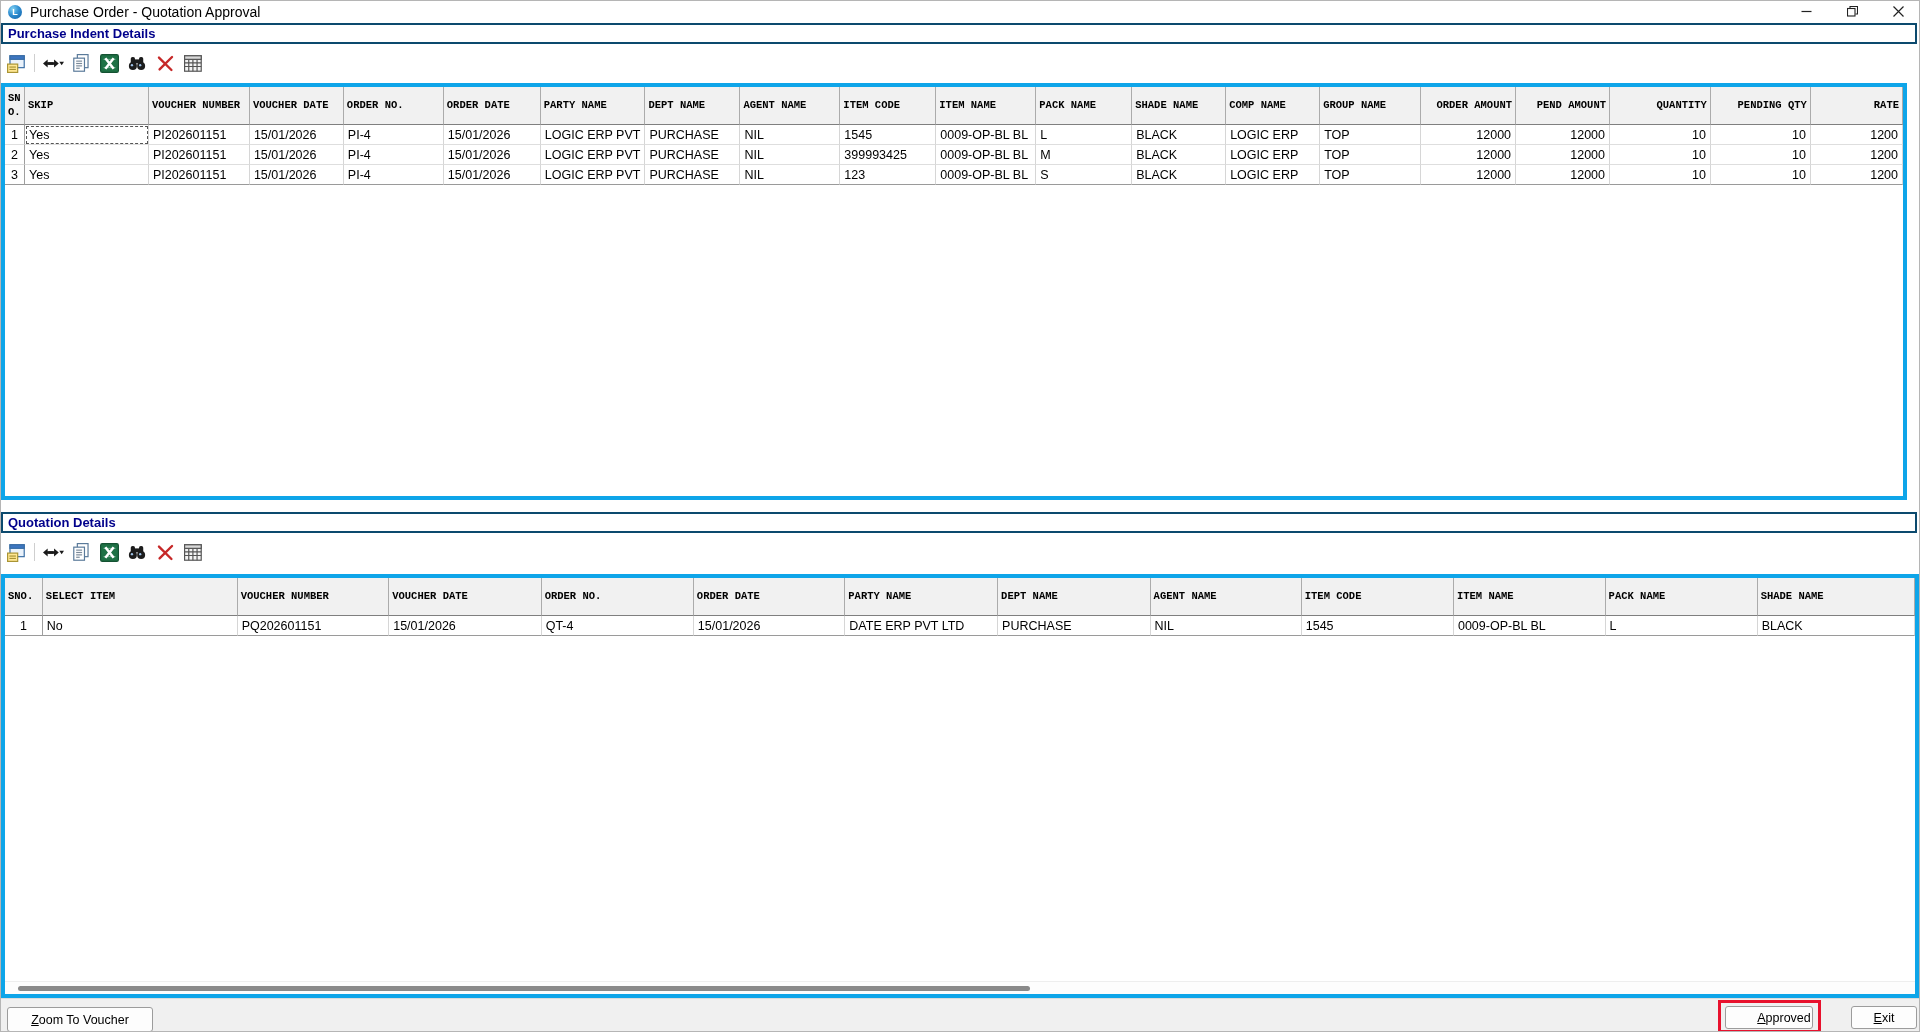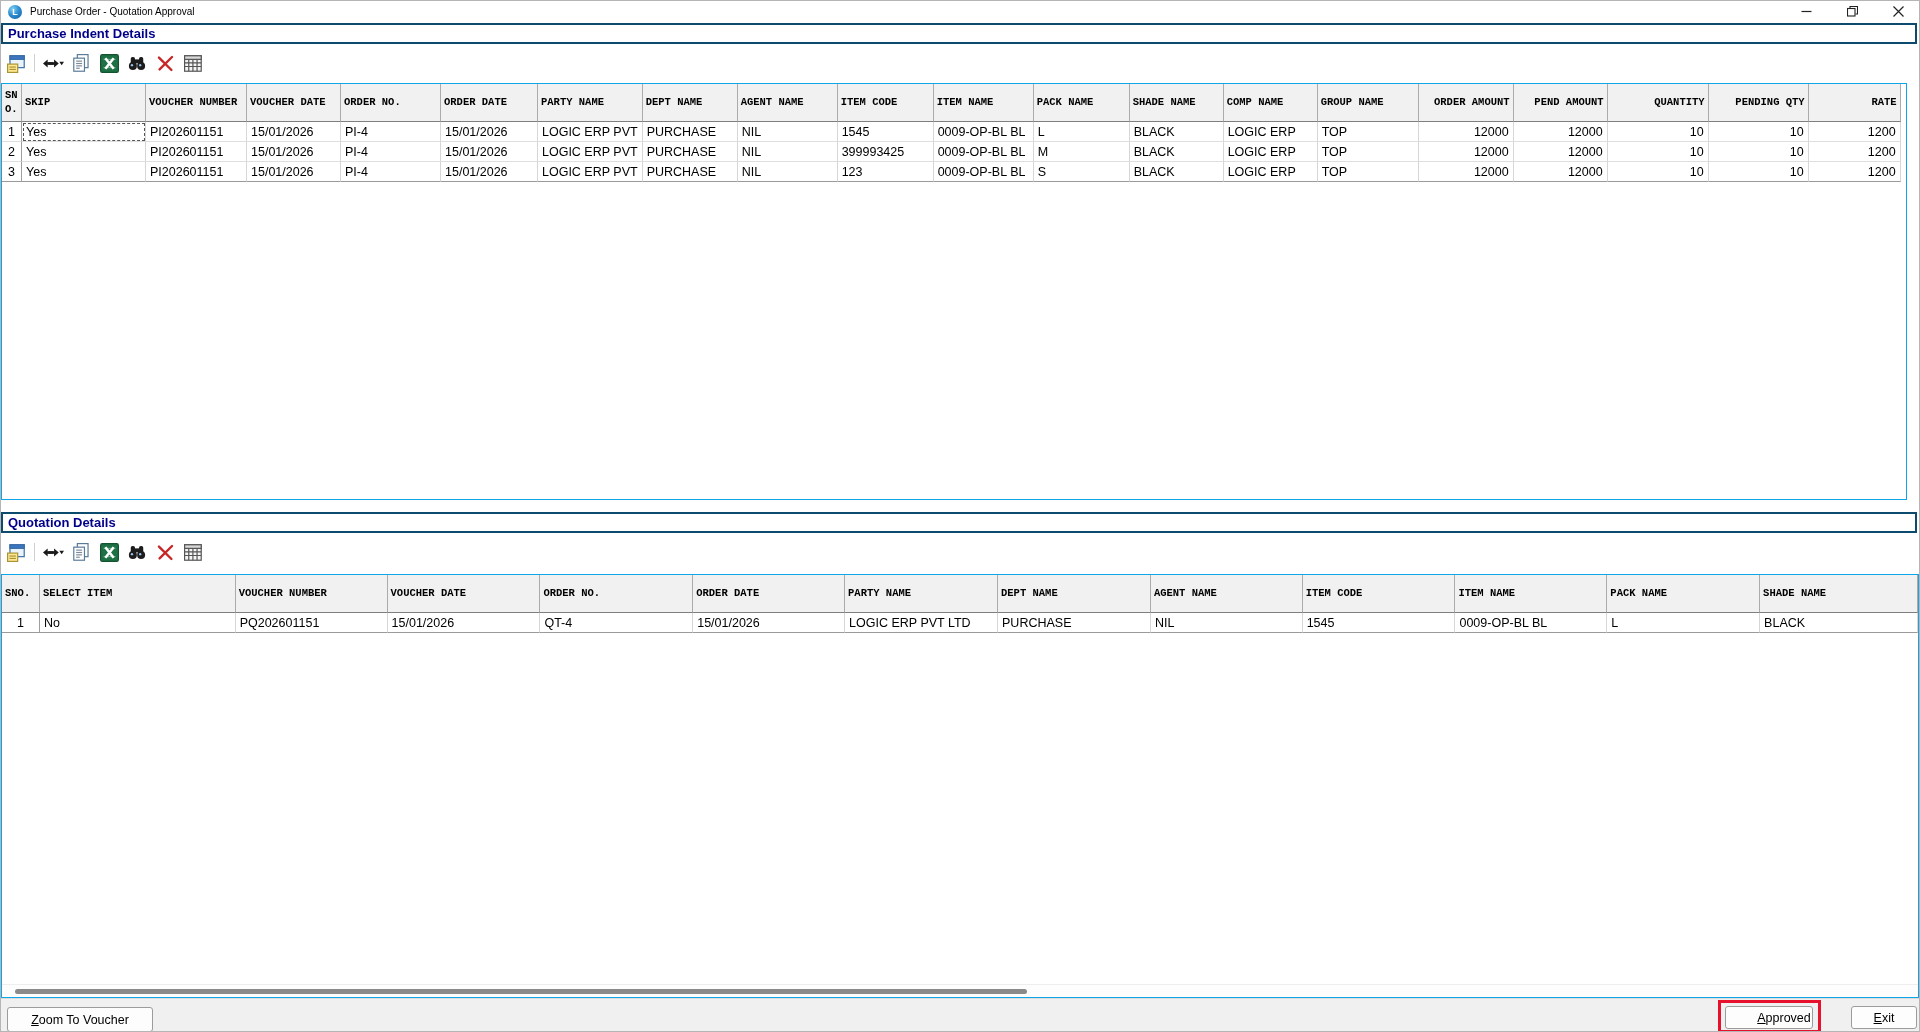--- a/index.html
+++ b/index.html
@@ -10,42 +10,42 @@
     position:relative; overflow:hidden;
     border:1px solid #b5b5b5;
   }
   
   .titlebar { position:absolute; top:0; left:0; width:1920px; height:21px;
     background:#ffffff; display:flex; align-items:center; padding-left:7px; }
   .app-logo { width:14px; height:14px; border-radius:50%;
     background: radial-gradient(circle at 34% 28%, #7fd0f2 0%, #2f8ed1 45%, #0e5ea6 100%);
     color:#fff; font-size:9px; font-weight:bold; line-height:14px; text-align:center;
     flex:0 0 auto; }
-  .title-text { margin-left:8px; font-size:10px; }
+  .title-text { margin-left:8px; font-size:14px; }
   .win-controls { margin-left:auto; display:flex; height:21px; }
   .win-btn { width:46px; height:21px; display:flex; align-items:center; justify-content:center; background:transparent; border:none; }
   .win-btn svg { display:block; }
 
   
   .panel-hdr { position:absolute; left:0; width:1916px; height:21px;
     border:2px solid #0c4a6e; background:#fff; display:flex; align-items:center; }
   .panel-hdr span { padding-left:5px; font-size:13px; font-weight:bold; color:#00008B; }
   #hdr1 { top:22px; }
   #hdr2 { top:511px; }
 
   
   .toolbar { position:absolute; left:0; height:38px; width:1916px; background:#fff;
     display:flex; align-items:center; padding-left:4px; gap:6px; }
   #toolbar1 { top:43px; }
   #toolbar2 { top:532px; }
   .tb-icon { width:22px; height:22px; display:flex; align-items:center; justify-content:center; background:transparent; border:none; }
   .tb-sep { width:1px; height:18px; background:#cfcfcf; margin:0 1px; }
 
   
-  .grid-box { position:absolute; left:0; background:#fff; border:1px solid #0ea5e9; overflow:hidden; }
+  .grid-box { position:absolute; left:0; background:#fff; border:4px solid #0ea5e9; overflow:hidden; }
   #gridbox1 { top:82px;  width:1906px; height:417px; }
   #gridbox2 { top:573px; width:1918px; height:424px; }
 
   table.grid { border-collapse:separate; border-spacing:0; table-layout:fixed; }
   table.grid th {
     background:#f1f1f1; border-right:1px solid #ababab; border-bottom:1px solid #7f7f7f;
     height:38px; font-family:"Liberation Mono", monospace; font-weight:bold;
     font-size:10.5px; text-align:left; vertical-align:middle; padding:1px 3px;
     overflow:hidden; word-break:break-word; line-height:1.25;
   }
@@ -389,21 +389,21 @@
         </tr>
       </thead>
       <tbody>
         <tr>
           <td class="rownum">1</td>
           <td class="selected-cell">No</td>
           <td>PQ202601151</td>
           <td>15/01/2026</td>
           <td>QT-4</td>
           <td>15/01/2026</td>
-          <td>LOGIC ERP PVT LTD</td>
+          <td>DATE ERP PVT LTD</td>
           <td>PURCHASE</td>
           <td>NIL</td>
           <td>1545</td>
           <td>0009-OP-BL BL</td>
           <td>L</td>
           <td>BLACK</td>
         </tr>
       </tbody>
     </table>
   <div class="hscroll-track">

